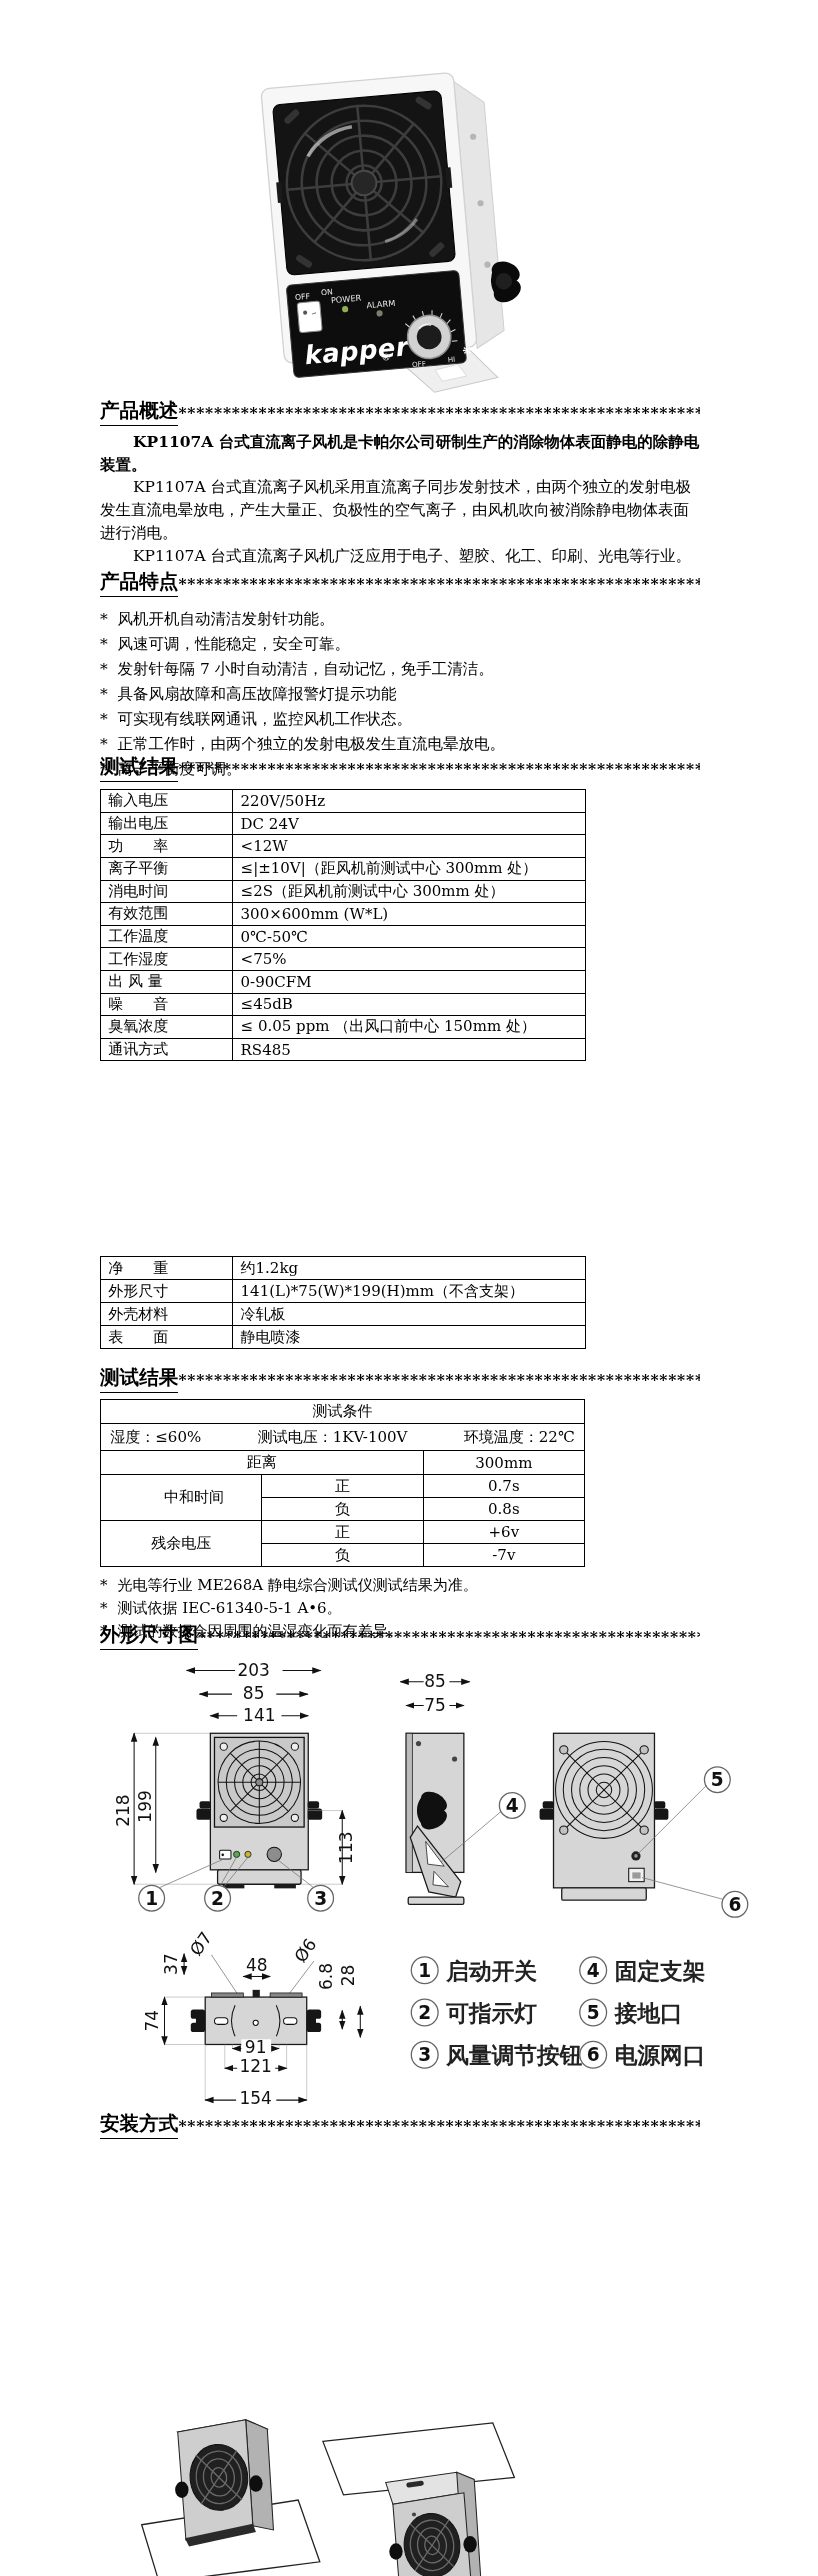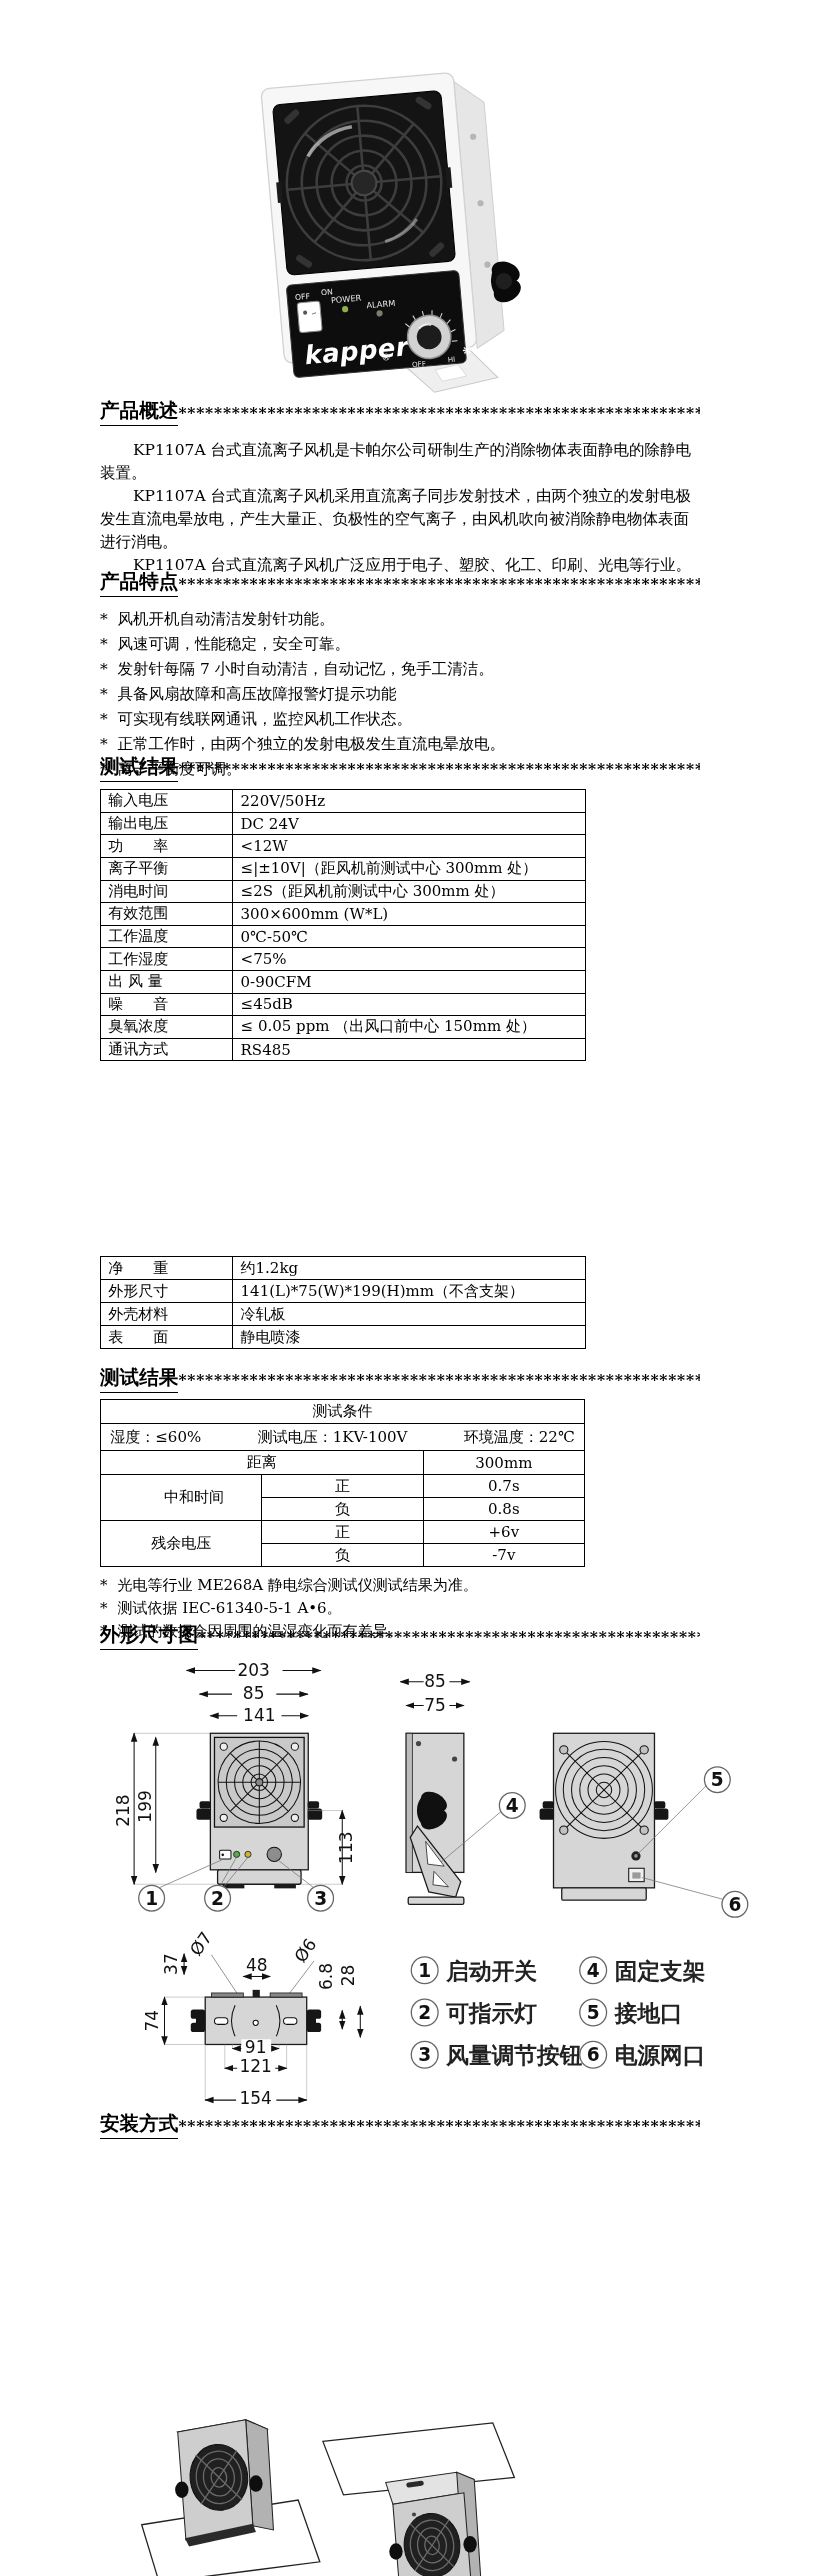--- a/index.html
+++ b/index.html
@@ -6,21 +6,21 @@
   .page {
     position:relative; width:818px; height:3468px; background:#ffffff;
     font-family:"DejaVu Serif","Liberation Serif",serif; color:#000;
     margin:0 auto; overflow:hidden;
   }
   .sec { position:absolute; left:100px; width:600px; }
   .sec-head { display:flex; align-items:flex-end; white-space:nowrap; overflow:hidden; }
   .sec-title { font-size:19.6px; font-weight:bold; border-bottom:1.5px solid #000; padding-bottom:1px; flex:0 0 auto; }
   .stars { flex:1 1 auto; overflow:hidden; font-size:15.5px; font-weight:bold; letter-spacing:0.8px; transform:translateY(-3.6px); }
   .para { font-size:15.5px; line-height:23px; text-indent:33px; margin:0; }
-  .para-gap { margin-top:13px; }
+  .para-gap { margin-top:4px;font-weight:bold; }
   .feat-list { margin:10px 0 0 0; padding:0; list-style:none; }
   .feat { font-size:15.5px; line-height:25px; }
   .feat .bullet { display:inline-block; width:17.5px; }
   table.spec { border-collapse:collapse; margin-top:7.2px; table-layout:fixed; }
   .spec td { border:1px solid #000; font-size:15px; padding:0 7.2px; }
   .spec .lab { width:117px; }
   .spec .val { width:337px; }
   .t1 td { height:21.6px; }
   .t2 td { height:22px; }
   table.ttab { border-collapse:collapse; margin-top:6.2px; table-layout:fixed; width:485px; }

